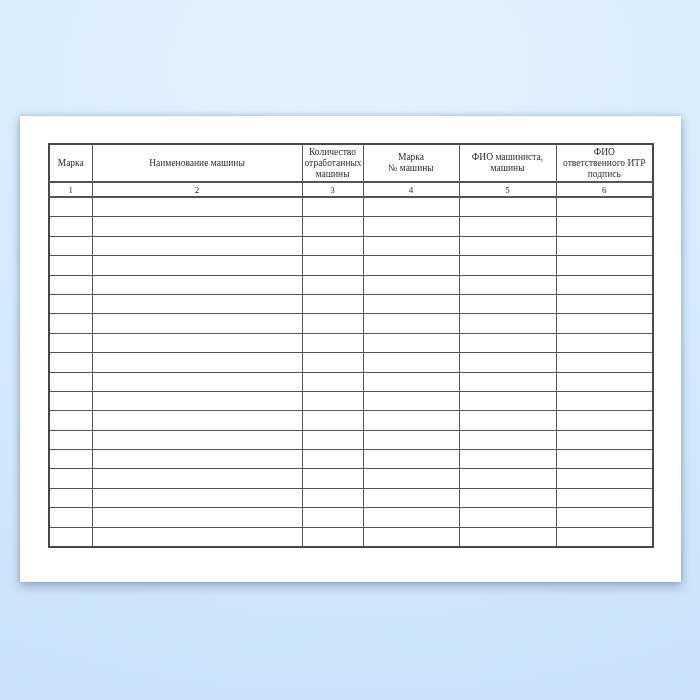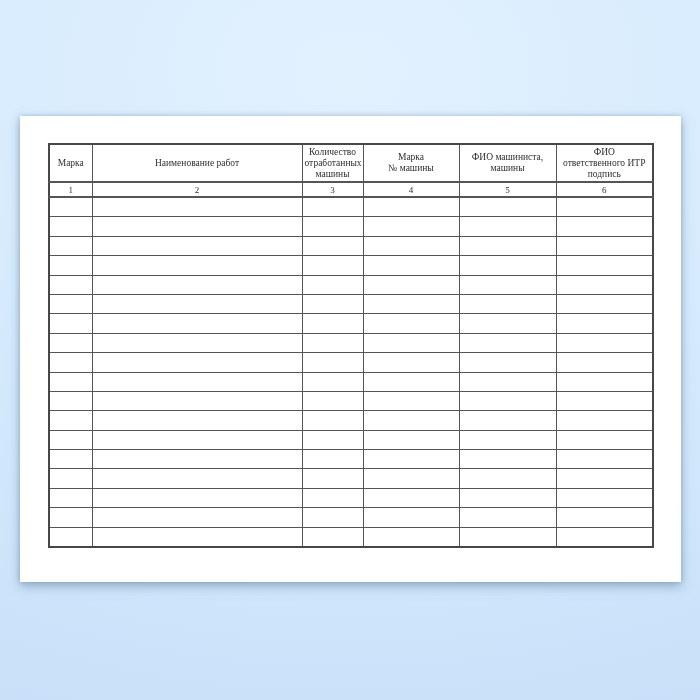--- a/index.html
+++ b/index.html
@@ -72,21 +72,21 @@
         <col style="width:43px">
         <col style="width:210px">
         <col style="width:61px">
         <col style="width:96px">
         <col style="width:97px">
         <col style="width:97px">
       </colgroup>
       <thead>
         <tr class="header-row">
           <th>Марка</th>
-          <th>Наименование работ</th>
+          <th>Наименование машины</th>
           <th>Количество
 отработанных
 машины</th>
           <th>Марка
 № машины</th>
           <th>ФИО машиниста,
 машины</th>
           <th>ФИО
 ответственного ИТР
 подпись</th>

